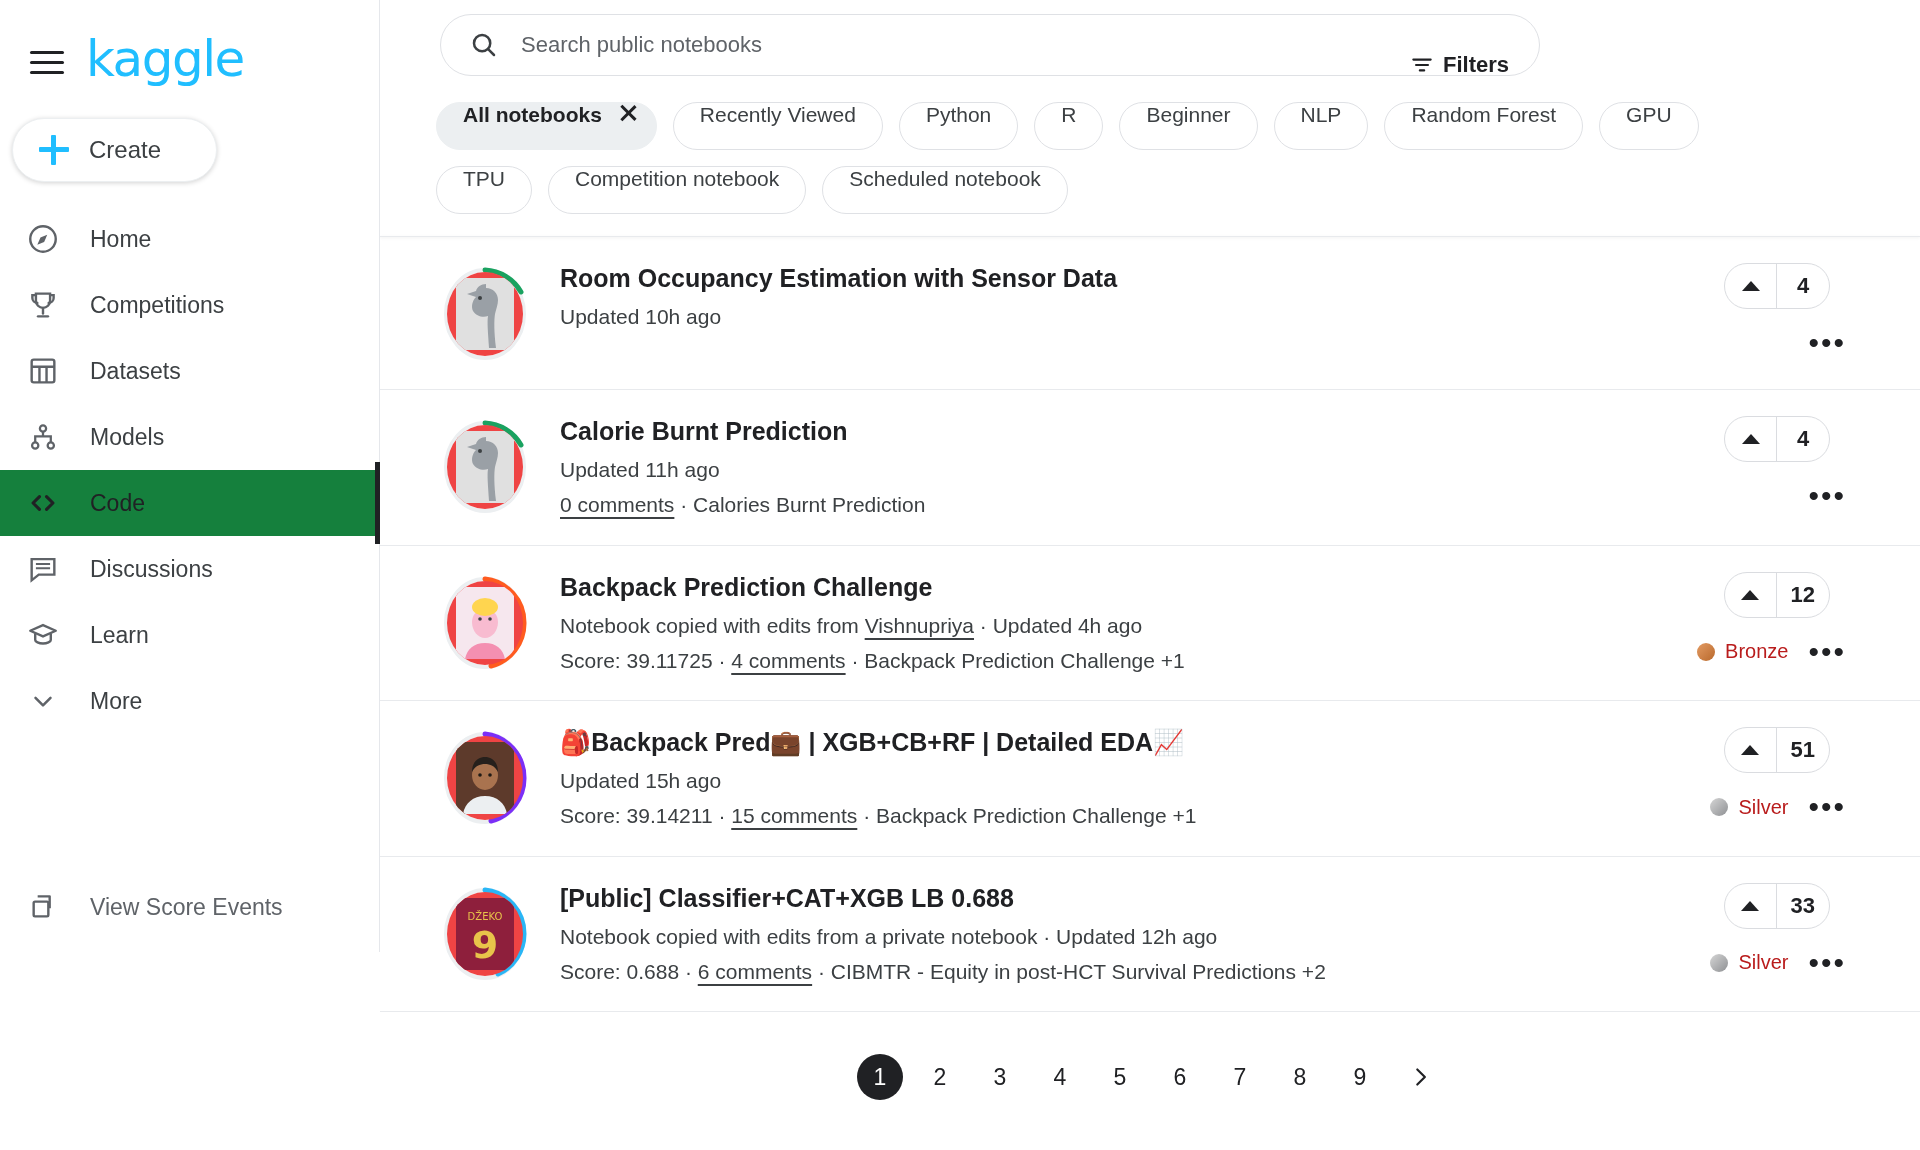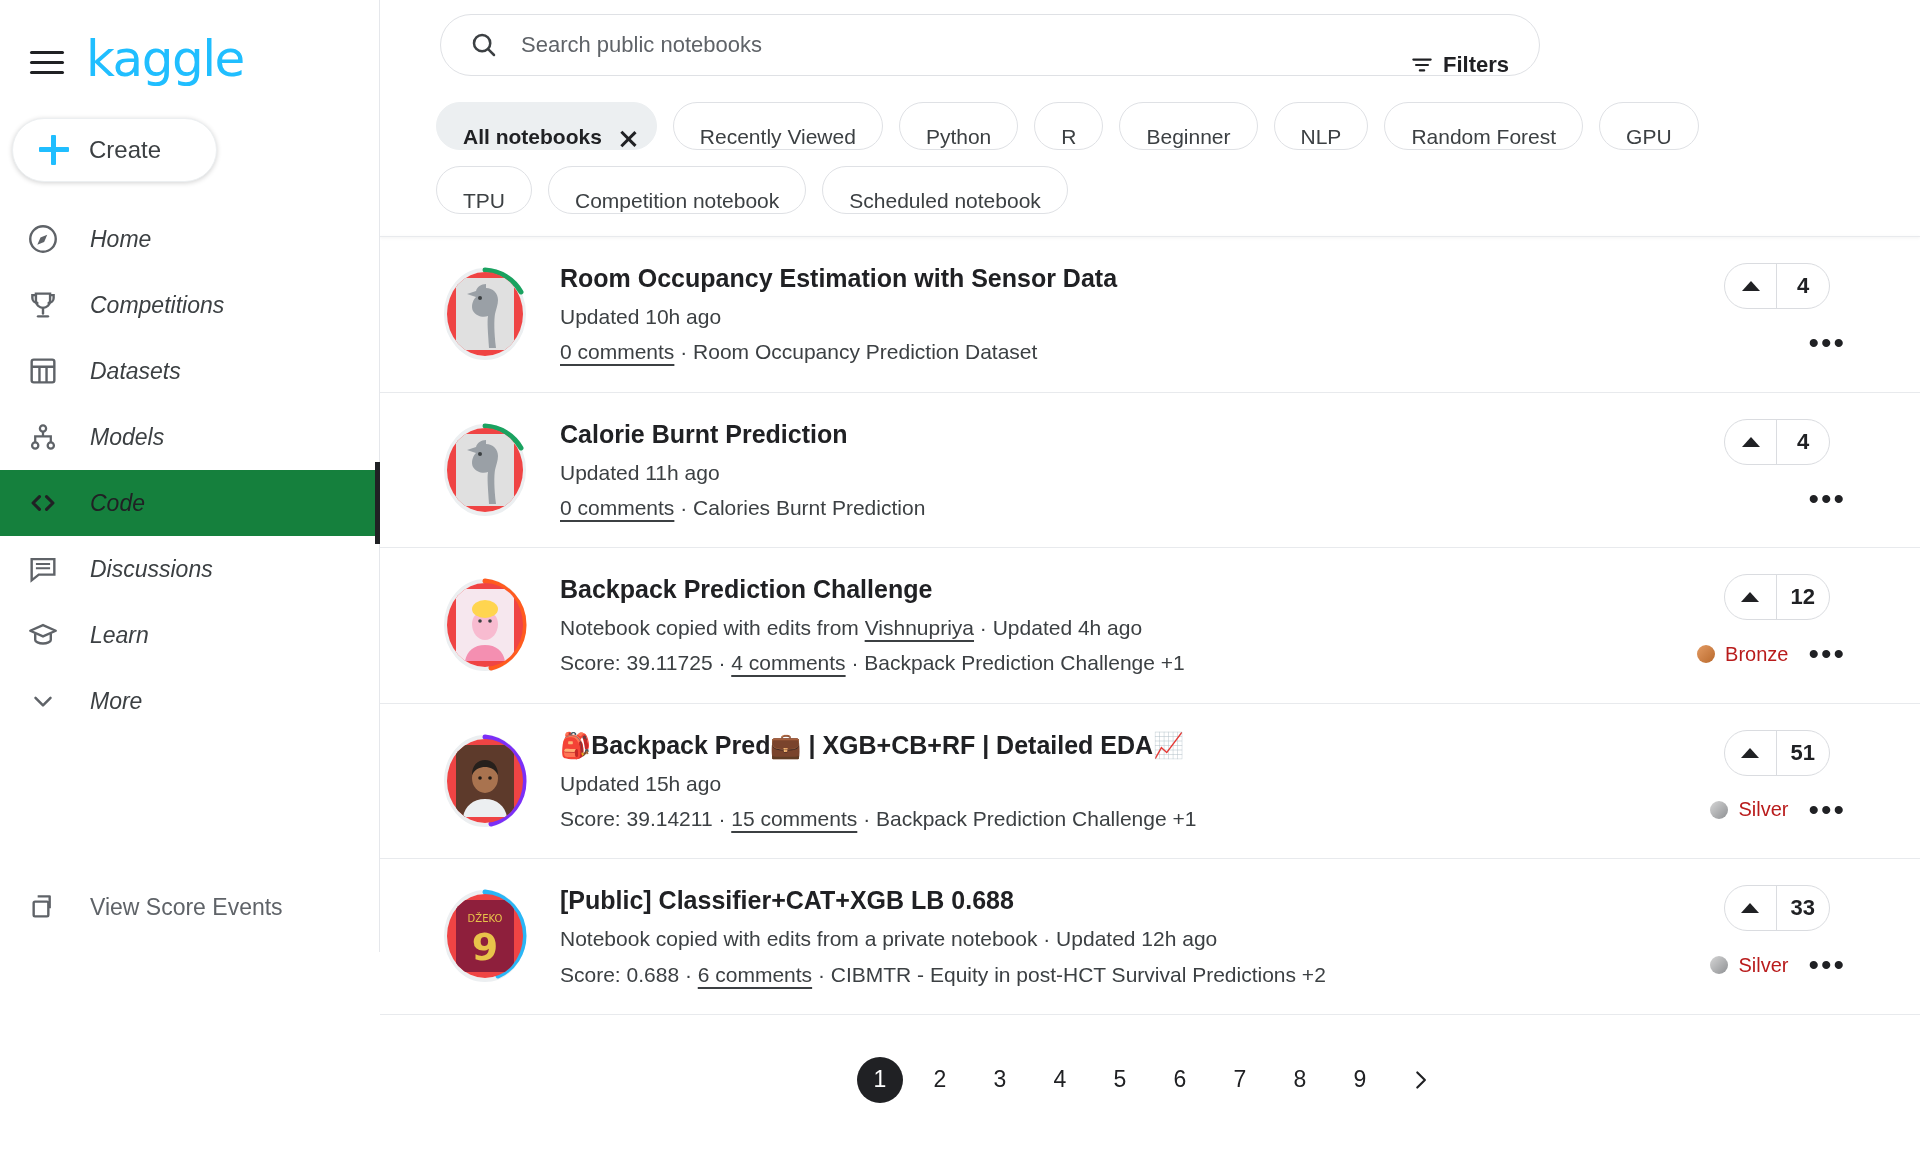--- a/index.html
+++ b/index.html
@@ -30,21 +30,21 @@
   }
   .plus { position: relative; width: 30px; height: 30px; flex: 0 0 30px; }
   .plus:before, .plus:after { content: ""; position: absolute; background: #20beff; border-radius: 1px; }
   .plus:before { left: 0; top: 12px; width: 30px; height: 5px; }
   .plus:after  { top: 0; left: 12px; width: 5px; height: 30px; }
   .create-label { font-size: 24px; color: #3c4043; }
 
   .nav { margin-top: 14px; display: flex; flex-direction: column; }
   .nav-item {
     height: 66px; display: flex; align-items: center; gap: 28px;
-    padding-left: 24px; cursor: pointer; position: relative; font-style: italic;
+    padding-left: 24px; cursor: pointer; position: relative;
   }
   .nav-item.active { background: #15803d; }
   .nav-item.active:after {
     content: ""; position: absolute; right: -1px; top: -8px; bottom: -8px; width: 5px; background: #202124;
   }
   .nav-ico { width: 38px; height: 38px; flex: 0 0 38px; display: flex; align-items: center; justify-content: center; color: #5f6368; }
   .nav-ico svg { display: block; }
   .nav-label { font-size: 23px; color: #3c4043; }
   .nav-item.active .nav-label { color: #202124; font-weight: 400; }
   .nav-item.active .nav-ico { color: #202124; }
@@ -66,21 +66,21 @@
     font-family: "Liberation Sans", sans-serif; background: transparent;
   }
   .search-input::placeholder { color: #5f6368; }
   .filters-btn { display: flex; align-items: center; gap: 8px; cursor: pointer; padding-right: 6px; margin-top: 40px; }
   .filters-ico { width: 26px; height: 26px; color: #202124; }
   .filters-label { font-size: 22px; font-weight: bold; color: #202124; }
 
   .chips { padding: 26px 0 0 56px; display: flex; flex-wrap: wrap; gap: 16px 16px; width: 1420px; }
   .chip {
     height: 48px; border: 1px solid #dfe1e5; border-radius: 26px; background: #fff;
-    display: inline-flex; align-items: flex-end; padding: 0 26px; font-size: 21px; color: #3c4043;
+    display: inline-flex; align-items: flex-start; padding: 0 26px; font-size: 21px; color: #3c4043;
     cursor: pointer; white-space: nowrap;
   }
   .chip.active { background: #eceff1; border-color: #eceff1; font-weight: bold; color: #202124; padding-right: 18px; gap: 16px; }
   .chip .x { width: 20px; height: 20px; display: inline-block; position: relative; }
   .chip .x:before, .chip .x:after {
     content: ""; position: absolute; left: 9px; top: 0; width: 2.5px; height: 20px; background: #202124;
   }
   .chip .x:before { transform: rotate(45deg); }
   .chip .x:after  { transform: rotate(-45deg); }
 
@@ -307,23 +307,20 @@
             <svg width="58" height="72" viewBox="0 0 58 72">
               <rect width="58" height="72" fill="#e0e0e0"></rect>
               <path d="M30 10c7 0 12 5 12 12 0 5-2 9-3 14-1 6-1 18 1 34h-7c-1-16-2-26-1-32-5 2-12 0-15-5-2-4-1-10 3-14l-9-3 9-3c1-4 5-7 10-7z" fill="#9aa0a6"></path>
               <circle cx="24" cy="20" r="2" fill="#3c4043"></circle>
             </svg>
           </div>
         </div>
         <div class="row-body">
           <div class="row-title">Room Occupancy Estimation with Sensor Data</div>
           <div class="row-sub">Updated 10h ago</div>
-          <div class="row-meta">
-            <span class="lnk">0 comments</span><span> · Room Occupancy Prediction Dataset</span>
-          </div>
         </div>
         <div class="row-right">
           <div class="vote">
             <span class="vote-up">
                 <i class="caret"></i>
               </span>
             <span class="vote-count">4</span>
           </div>
           <div class="row-right-bottom">
             <span class="kebab">•••</span>

